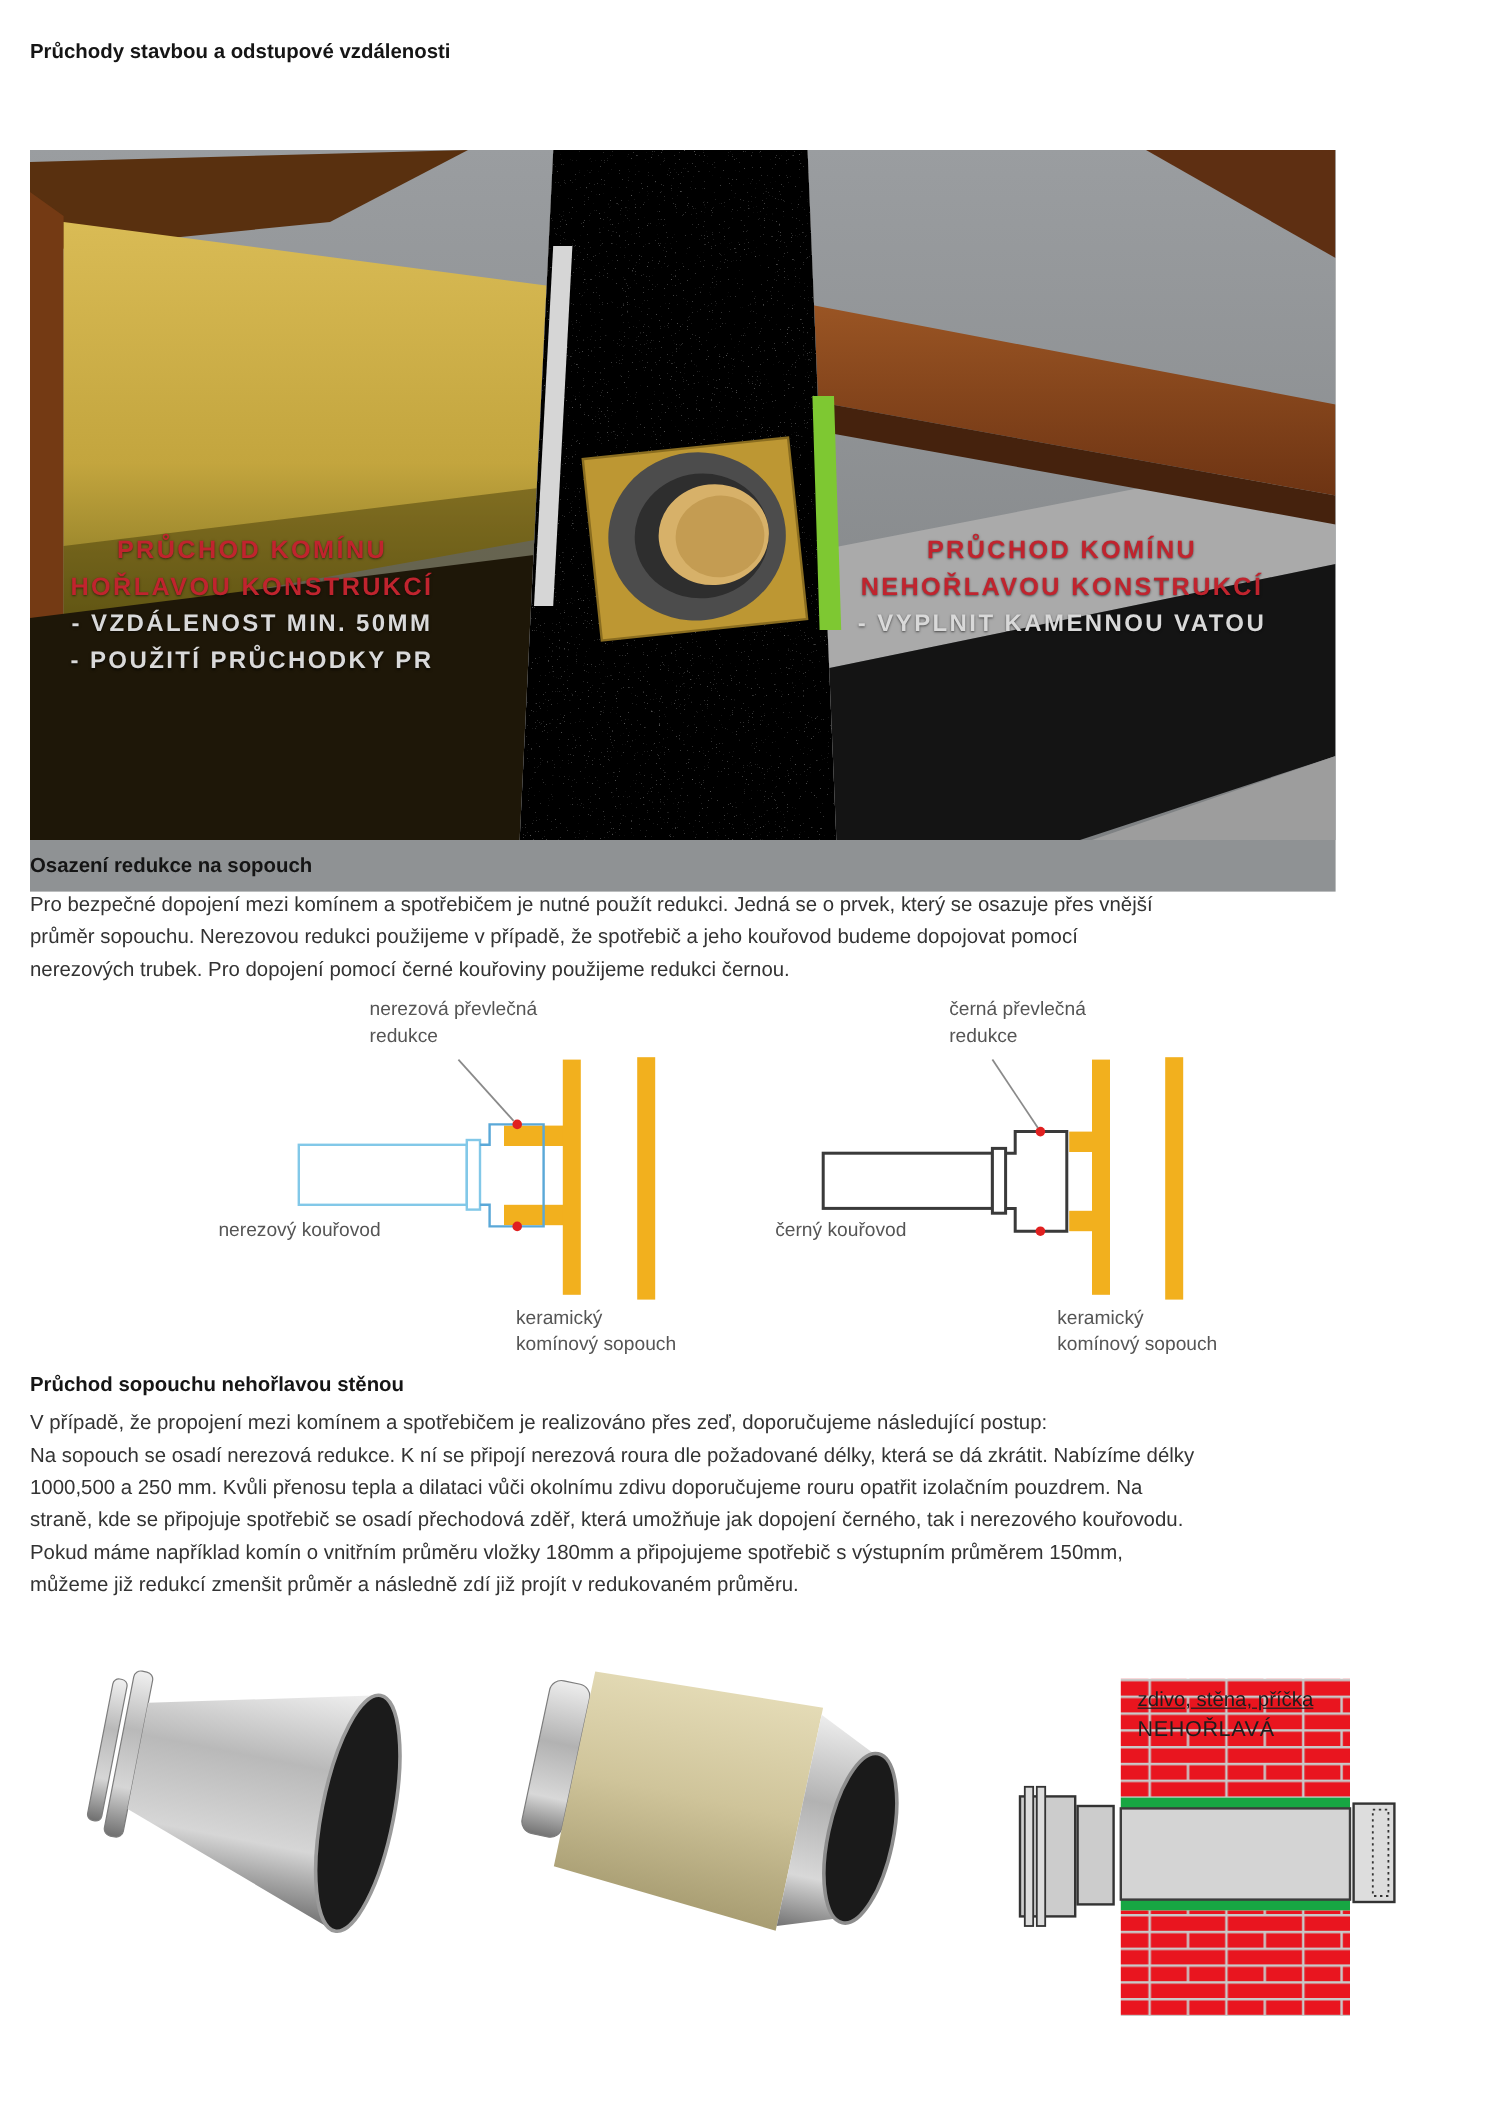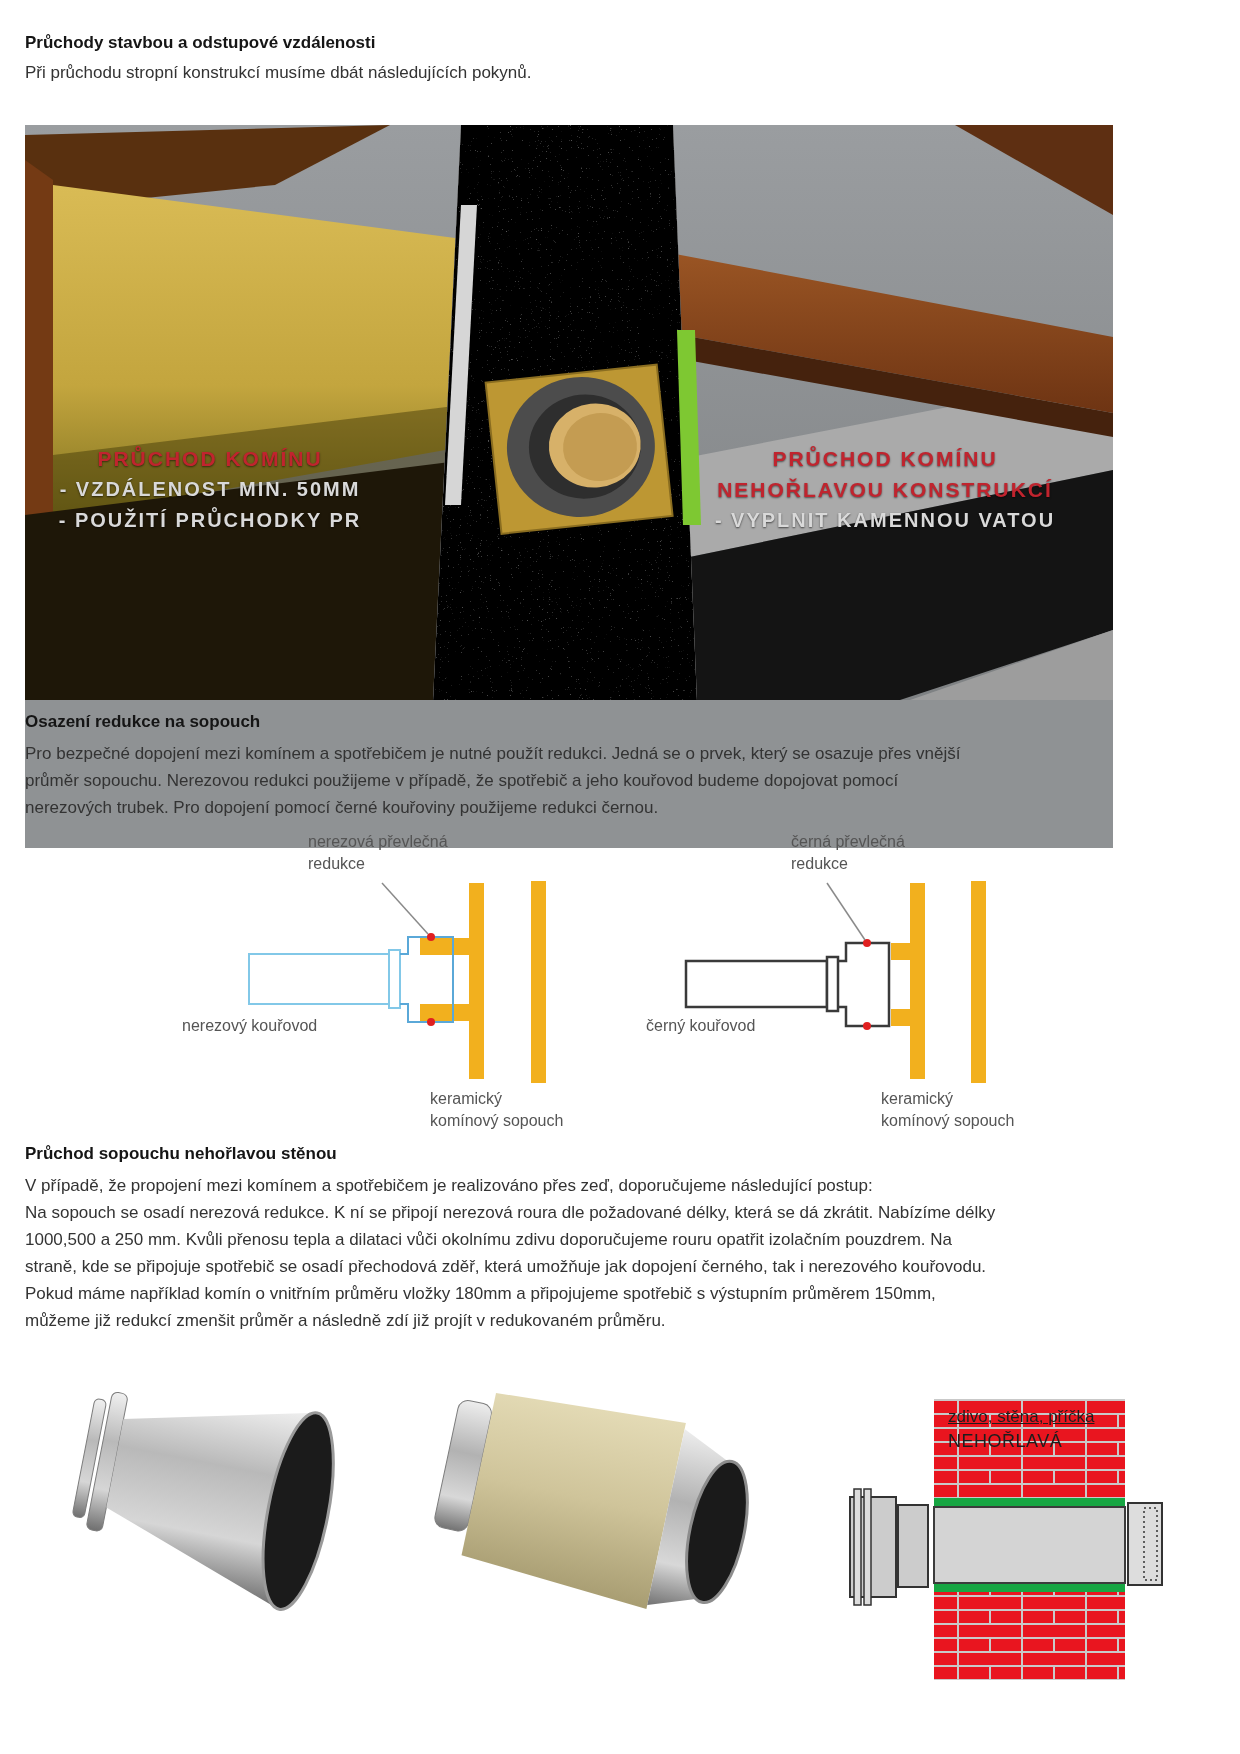--- a/index.html
+++ b/index.html
@@ -4,41 +4,40 @@
 <style>
   html,body{margin:0;padding:0;background:#ffffff;}
   .page{
     position:relative;width:1240px;height:1754px;background:#fff;
     font-family:"Liberation Sans",sans-serif;color:#383838;overflow:hidden;
   }
   .h1{position:absolute;left:25px;font-size:17px;font-weight:700;color:#151515;text-align:right;}
   .bodytext{position:absolute;left:25px;width:1092px;font-size:17px;line-height:27px;
     color:#333;white-space:pre-line;}
   
-  .hero{position:absolute;left:25px;top:125px;width:1088px;height:723px;overflow:hidden;background:#8f9294;}
+  .hero{position:absolute;left:25px;top:125px;width:1088px;height:618px;overflow:hidden;background:#8f9294;}
   .hero svg{position:absolute;left:0;top:0;}
   .overlay{position:absolute;text-align:center;font-weight:700;letter-spacing:2px;}
   .ov-red{font-size:21px;line-height:31px;color:#c0242e;text-shadow:0 1px 2px rgba(0,0,0,.55);}
   .ov-white{font-size:20px;line-height:31px;color:#d9d9d9;text-shadow:0 1px 2px rgba(0,0,0,.6);}
   
   .diag{position:absolute;width:490px;height:312px;}
   .diag svg{position:absolute;left:0;top:0;}
   .dlabel{position:absolute;font-size:16px;line-height:22px;color:#555;white-space:pre-line;}
   
   .fig{position:absolute;}
   .walllabel{position:absolute;font-size:17px;line-height:24px;color:#1d1d1d;white-space:pre-line;}
   .wl2{font-size:18px;letter-spacing:.5px;}
 </style>
 </head>
 <body>
 
 <div class="page">
 
   <div class="h1" style="top:33px;">Průchody stavbou a odstupové vzdálenosti</div>
-  <div class="bodytext" style="top:59px;">Při průchodu stropní konstrukcí musíme dbát následujících pokynů.</div>
 
   <div class="hero">
     <svg width="1088" height="575" viewBox="0 0 1088 575">
       <defs>
         <linearGradient id="bgGrad" x1="0" y1="0" x2="0" y2="1">
           <stop offset="0" stop-color="#9a9da0"></stop>
             <stop offset="1" stop-color="#7e8183"></stop>
         </linearGradient>
         <linearGradient id="woodGrad" x1="0" y1="0" x2="0" y2="1">
           <stop offset="0" stop-color="#9a5524"></stop>
@@ -88,20 +87,21 @@
         <rect x="468" y="248" width="172" height="152" fill="none" stroke="#8a6d20" stroke-width="2"></rect>
         <ellipse cx="556" cy="322" rx="74" ry="70" fill="#4c4c4c"></ellipse>
         <ellipse cx="560" cy="322" rx="56" ry="52" fill="#2e2e2e"></ellipse>
         <ellipse cx="570" cy="322" rx="46" ry="42" fill="#d7b169"></ellipse>
         <ellipse cx="575" cy="324" rx="37" ry="34" fill="#c49c52"></ellipse>
       </g>
     </svg>
 
     <div class="overlay" style="left:15px;top:318px;width:340px;">
       <div class="ov-red">PRŮCHOD KOMÍNU</div>
+      <div class="ov-red">HOŘLAVOU KONSTRUKCÍ</div>
       <div class="ov-white">- VZDÁLENOST MIN. 50MM</div>
       <div class="ov-white">- POUŽITÍ PRŮCHODKY PR</div>
     </div>
     <div class="overlay" style="left:660px;top:318px;width:400px;">
       <div class="ov-red">PRŮCHOD KOMÍNU</div>
       <div class="ov-red">NEHOŘLAVOU KONSTRUKCÍ</div>
       <div class="ov-white">- VYPLNIT KAMENNOU VATOU</div>
     </div>
   </div>
 

